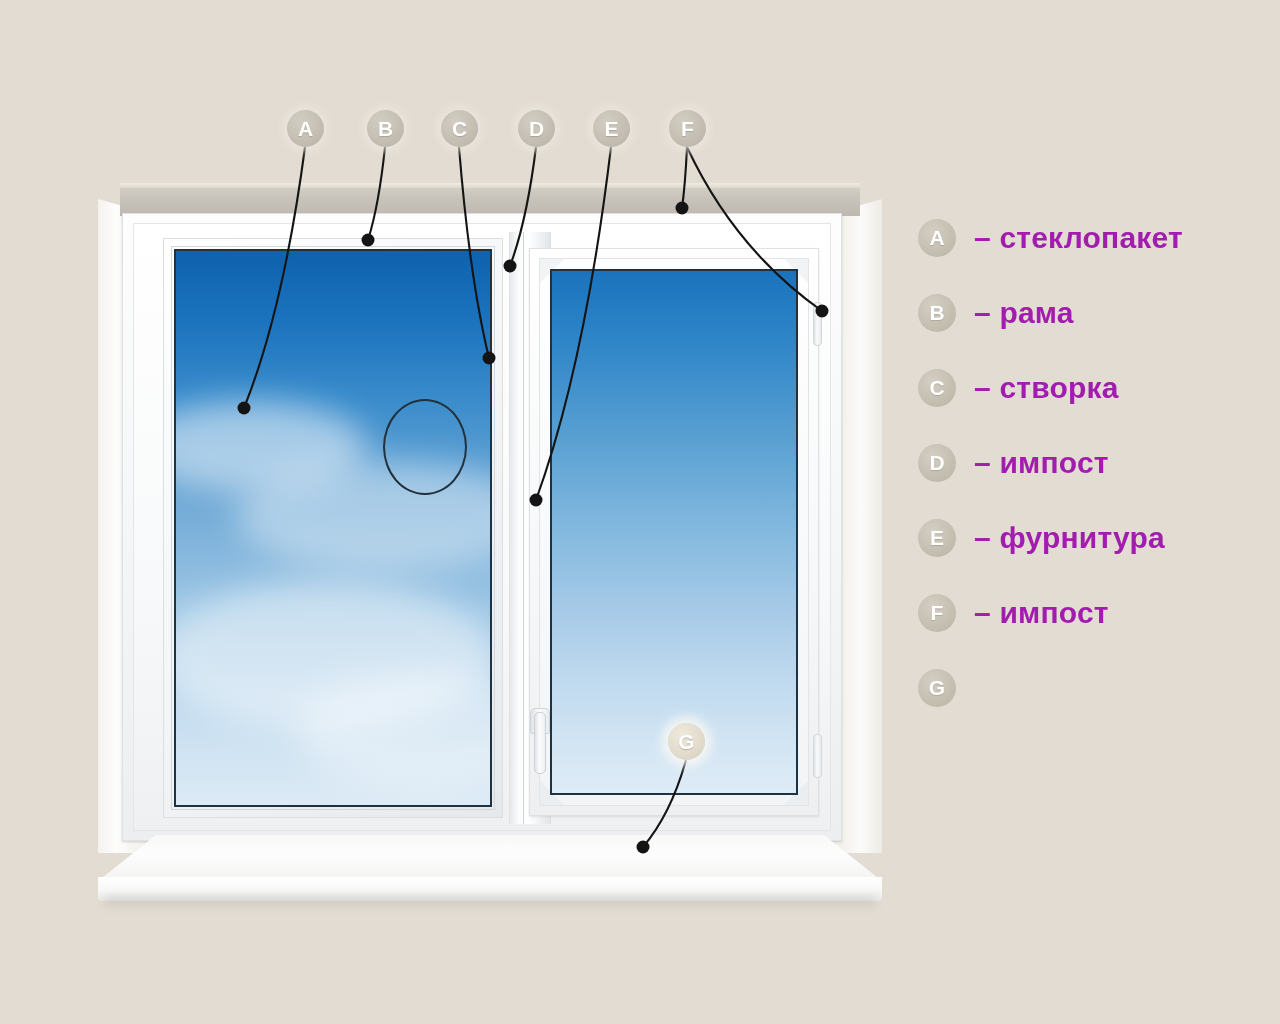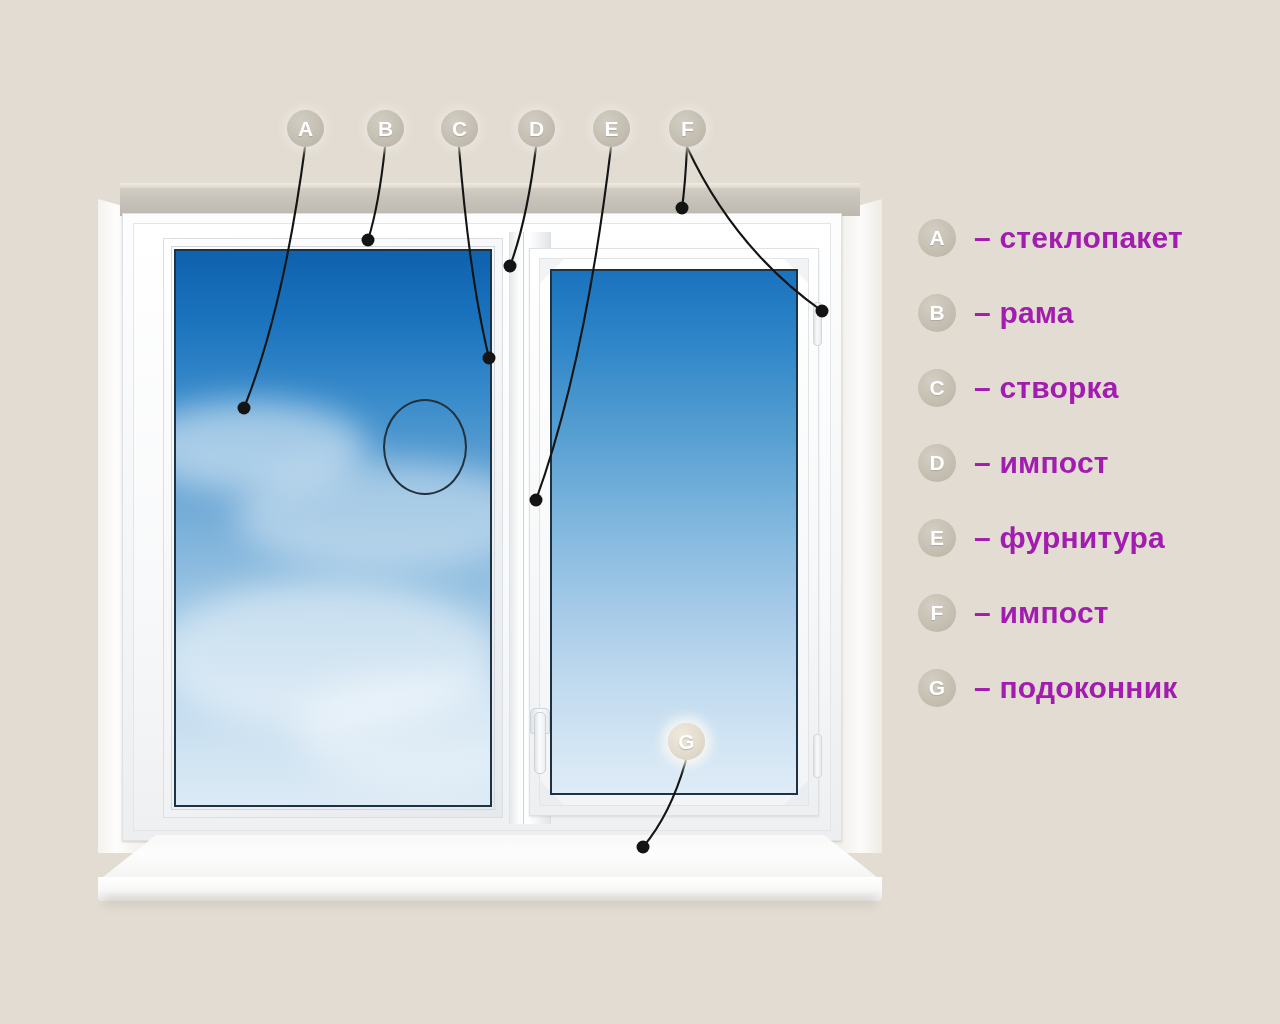--- a/index.html
+++ b/index.html
@@ -306,20 +306,16 @@
     </div>
     <div class="legend-row">
       <div class="legend-badge">F</div>
       <div class="legend-text">
         <span>–</span>
         <span>импост</span>
       </div>
     </div>
     <div class="legend-row">
       <div class="legend-badge">G</div>
-      <div class="legend-text">
-        <span>–</span>
-        <span>подоконник</span>
-      </div>
     </div>
   </div>
 
 </div>
 
 </body></html>

